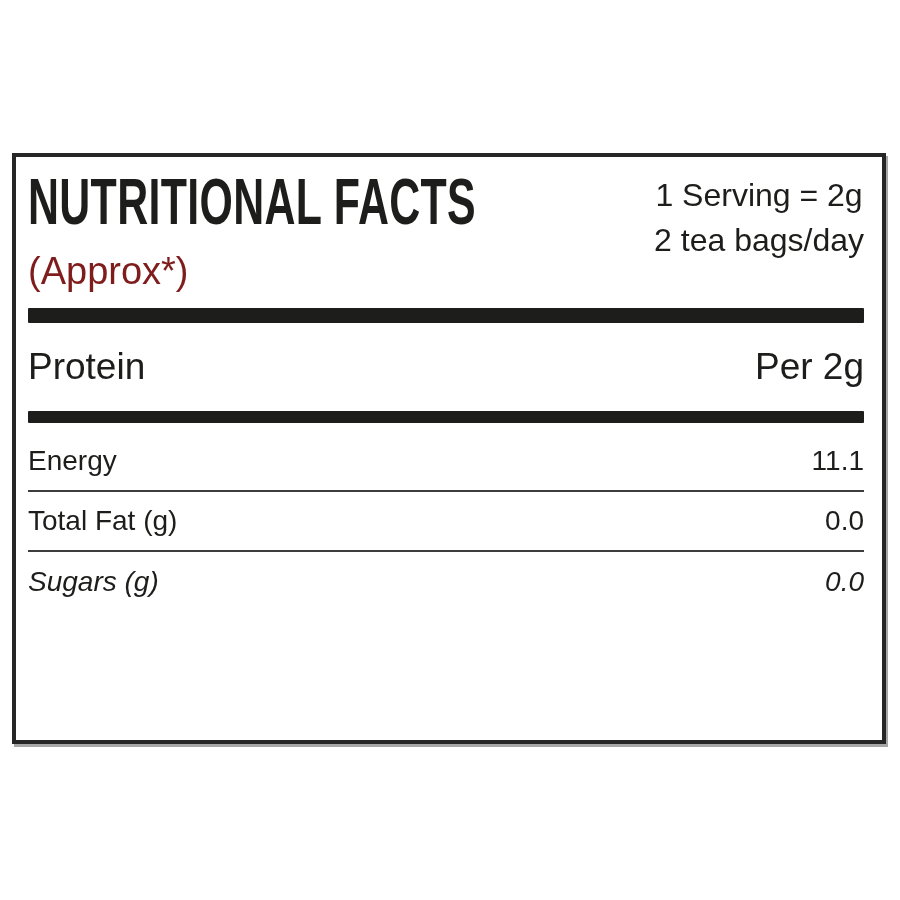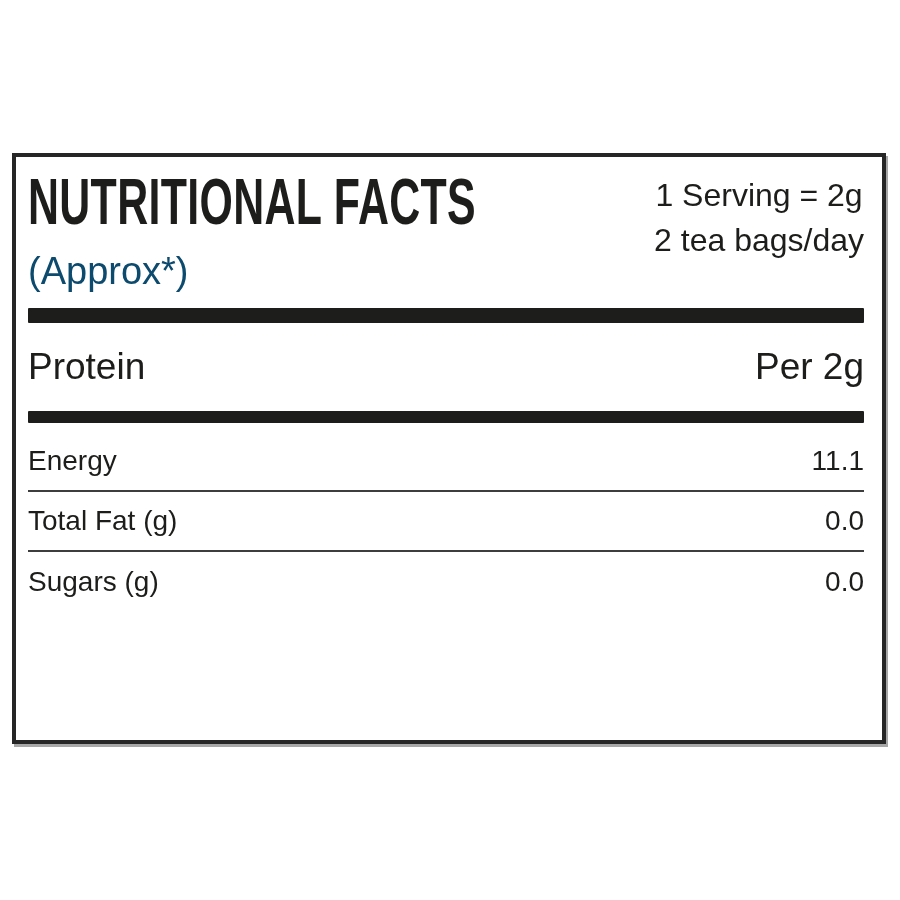--- a/index.html
+++ b/index.html
@@ -43,21 +43,21 @@
     white-space: nowrap;
     letter-spacing: 0.5px;
     transform: scaleX(0.67);
     transform-origin: left center;
     color: #1d1d1b;
   }
   .subtitle {
     font-size: 38px;
     line-height: 44px;
     margin-top: 16px;
-    color: #0c4a6e;
+    color: #7f1d1d;
   }
   .header-right {
     text-align: center;
     font-size: 32px;
     line-height: 45px;
     padding-top: 2px;
     color: #1d1d1b;
     white-space: nowrap;
   }
   .thick-bar {
@@ -84,20 +84,21 @@
     height: 60px;
     box-sizing: border-box;
     display: flex;
     justify-content: space-between;
     align-items: center;
     font-size: 28px;
     border-bottom: 2px solid #3d3d3d;
   }
   .row:last-child {
     border-bottom: none;
+    font-style: italic;
   }
   .row .name  { text-align: left; }
   .row .value { text-align: right; }
 </style>
 </head>
 <body>
 
 <div class="label-box">
 
   <div class="header">

